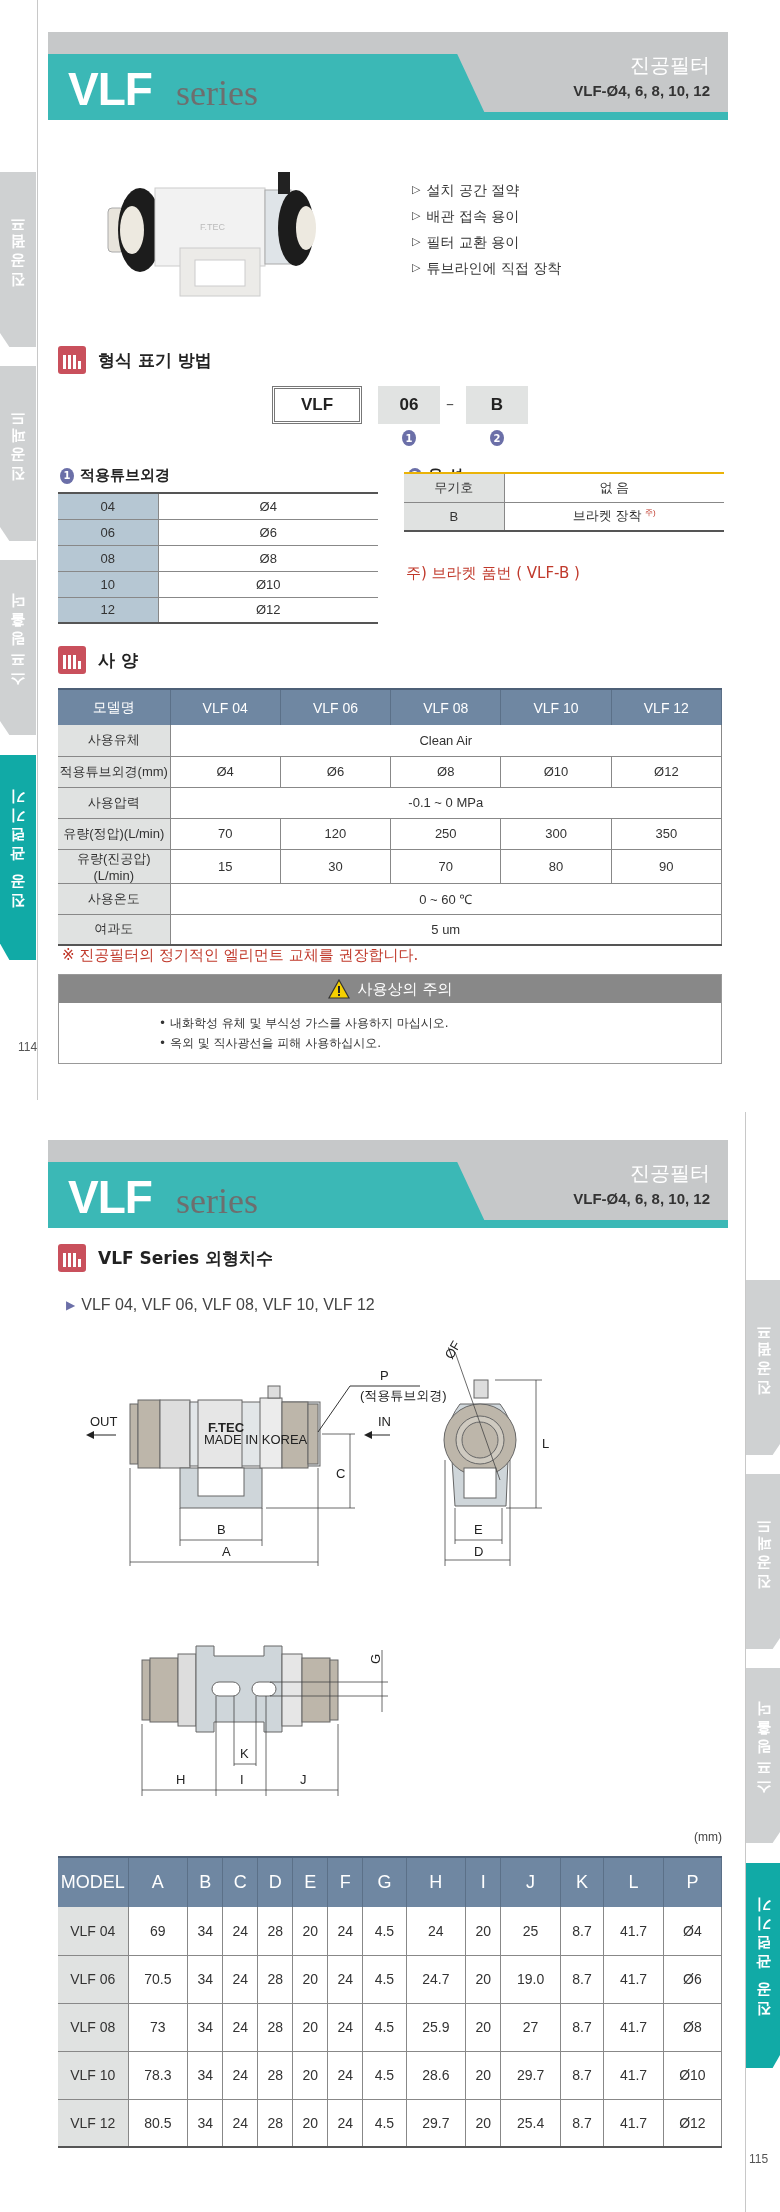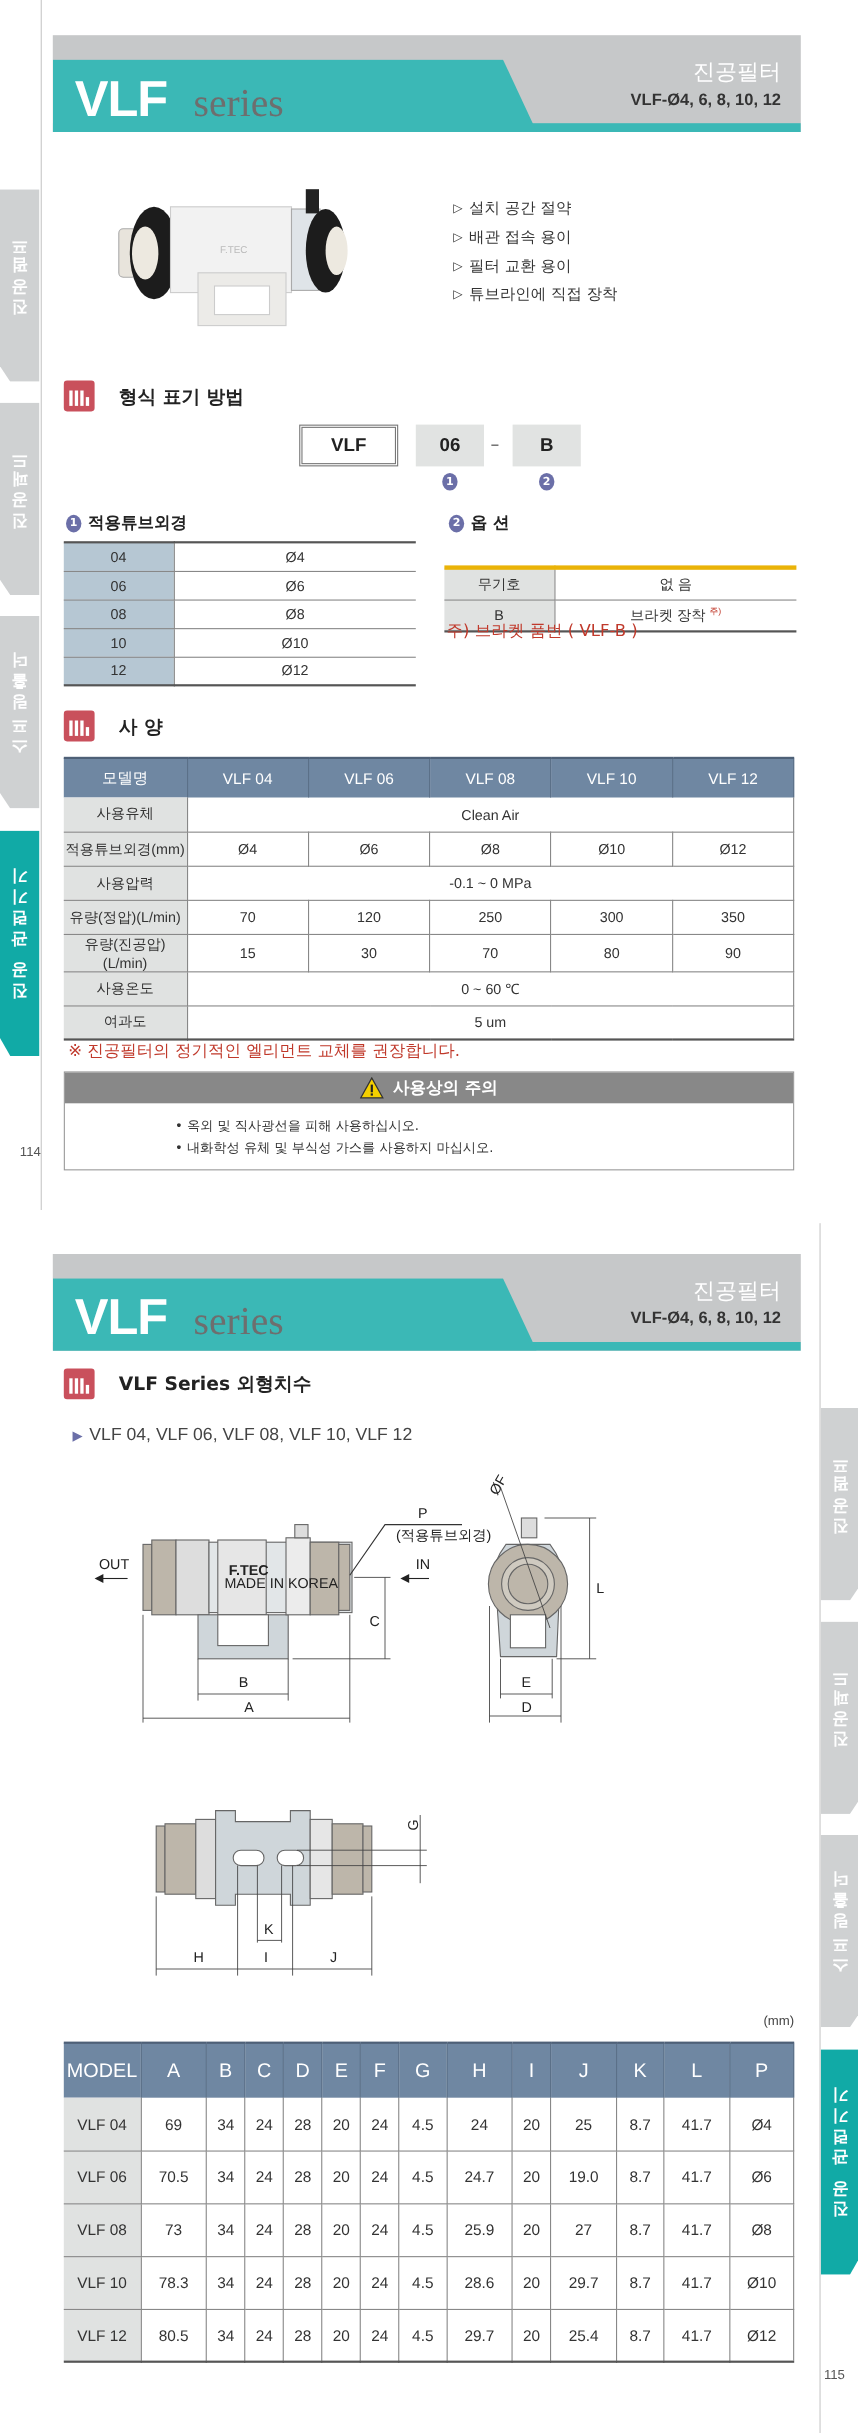--- a/index.html
+++ b/index.html
@@ -22,21 +22,21 @@
   
   .banner { position: absolute; left: 48px; width: 680px; height: 88px; background: #c6c8c9; overflow: hidden; }
   .banner .teal { position: absolute; left: 0; top: 22px; width: 440px; height: 66px; background: #3bb8b6; clip-path: polygon(0 0, 93% 0, 100% 100%, 0 100%); }
   .banner .teal-strip { position: absolute; left: 0; bottom: 0; width: 100%; height: 8px; background: #3bb8b6; }
   .banner .title { position: absolute; left: 20px; top: 30px; font-family: "Liberation Sans", sans-serif; font-weight: bold; font-size: 46px; color: #fff; letter-spacing: -1px; }
   .banner .series { position: absolute; left: 128px; top: 40px; font-family: "Liberation Serif", serif; font-size: 36px; color: #6e6e6e; }
   .banner .kor { position: absolute; right: 18px; top: 20px; font-size: 20px; color: #fff; }
   .banner .sub { position: absolute; right: 18px; top: 50px; font-size: 15px; font-weight: bold; color: #333; font-family: "Liberation Sans", sans-serif; }
 
   
-  .sec-head { position: absolute; display: flex; align-items: center; gap: 22px; }
+  .sec-head { position: absolute; display: flex; align-items: center; gap: 12px; }
   .sec-icon { width: 28px; height: 28px; background: #c9505c; border-radius: 3px; display: flex; align-items: flex-end; justify-content: center; padding: 0 0 5px; gap: 2px; }
   .sec-icon i { display: block; width: 3px; background: #fff; }
   .sec-title { font-size: 17px; font-weight: bold; color: #222; }
 
   
   .features { position: absolute; left: 412px; top: 177px; list-style: none; }
   .features li { font-size: 14px; line-height: 26px; color: #333; display: flex; gap: 6px; align-items: center; }
   .features li .tri { font-size: 11px; }
 
   
@@ -50,34 +50,34 @@
 
   .subhead { position: absolute; display: flex; align-items: center; gap: 6px; font-size: 15px; font-weight: bold; color: #222; }
 
   table { border-collapse: collapse; position: absolute; font-family: "Liberation Sans", sans-serif; }
   td, th { text-align: center; font-size: 13px; color: #333; font-weight: normal; }
 
   .t-tube { left: 58px; top: 492px; width: 320px; border-top: 2px solid #555; border-bottom: 2px solid #555; }
   .t-tube td { height: 26px; border-bottom: 1px solid #888; }
   .t-tube td.k { background: #b6c7d3; width: 100px; border-right: 1px solid #888; }
 
-  .t-opt { left: 404px; top: 514px; width: 320px; border-top: 4px solid #eab308; border-bottom: 2px solid #555; }
+  .t-opt { left: 404px; top: 472px; width: 320px; border-top: 2px solid #eab308; border-bottom: 2px solid #555; }
   .t-opt td { height: 29px; border-bottom: 1px solid #888; }
   .t-opt td.k { background: #e0e2e1; width: 100px; border-right: 1px solid #888; }
   .t-opt sup { color: #c0392b; font-size: 8px; }
 
   .note-red { position: absolute; font-size: 15px; color: #c0392b; }
 
   .t-spec { left: 58px; top: 688px; width: 664px; border-bottom: 2px solid #555; }
   .t-spec th { background: #6f87a2; color: #fff; height: 36px; font-size: 14px; border-right: 1px solid #5b7088; border-top: 2px solid #4e6077; }
   .t-spec td { height: 31px; border-bottom: 1px solid #888; border-right: 1px solid #888; font-size: 13px; }
   .t-spec td.k { background: #e0e2e1; width: 112px; }
 
   .caution { position: absolute; left: 58px; top: 974px; width: 664px; height: 90px; border: 1px solid #999; }
-  .caution .hd { height: 28px; background: #888; color: #fff; display: flex; align-items: center; justify-content: center; gap: 8px; font-size: 15px; font-weight: bold; }
+  .caution .hd { height: 28px; background: #888; color: #fff; display: flex; align-items: center; justify-content: center; gap: 8px; font-size: 15px; font-weight: normal; }
   .caution ul { list-style: none; padding: 10px 0 0 100px; }
   .caution li { font-size: 12px; line-height: 20px; color: #333; }
 
   .models-line { position: absolute; left: 66px; top: 1296px; font-size: 16px; color: #444; font-family: "Liberation Sans", sans-serif; display: flex; align-items: center; gap: 6px; }
   .models-line .tri { color: #6b6fa8; font-size: 12px; }
 
   .unit { position: absolute; right: 58px; top: 1830px; font-size: 12px; color: #444; font-family: "Liberation Sans", sans-serif; }
 
   .t-dim { left: 58px; top: 1856px; width: 664px; border-bottom: 2px solid #555; }
   .t-dim th { background: #6f87a2; color: #fff; height: 50px; font-size: 18px; border-right: 1px solid #5b7088; border-top: 2px solid #4e6077; }
@@ -279,22 +279,22 @@
   <div class="caution">
     <div class="hd">
       <svg width="22" height="20" viewBox="0 0 22 20">
           <polygon points="11,1 21,19 1,19" fill="#f5d000" stroke="#333" stroke-width="1.2"></polygon>
           <rect x="10" y="7" width="2" height="7" fill="#222"></rect>
           <rect x="10" y="15" width="2" height="2" fill="#222"></rect>
         </svg>
       <span>사용상의 주의</span>
     </div>
     <ul>
+      <li>• 내화학성 유체 및 부식성 가스를 사용하지 마십시오.</li>
       <li>• 옥외 및 직사광선을 피해 사용하십시오.</li>
-      <li>• 내화학성 유체 및 부식성 가스를 사용하지 마십시오.</li>
     </ul>
   </div>
 </div>
 
 <div class="page" id="page2">
   <div class="vrule" style="left:745px;top:12px;height:1100px;"></div>
 
   <div class="sidetab right" style="left:746px;top:180px;height:175px;">
       <span>진공펌프</span>
     </div>

